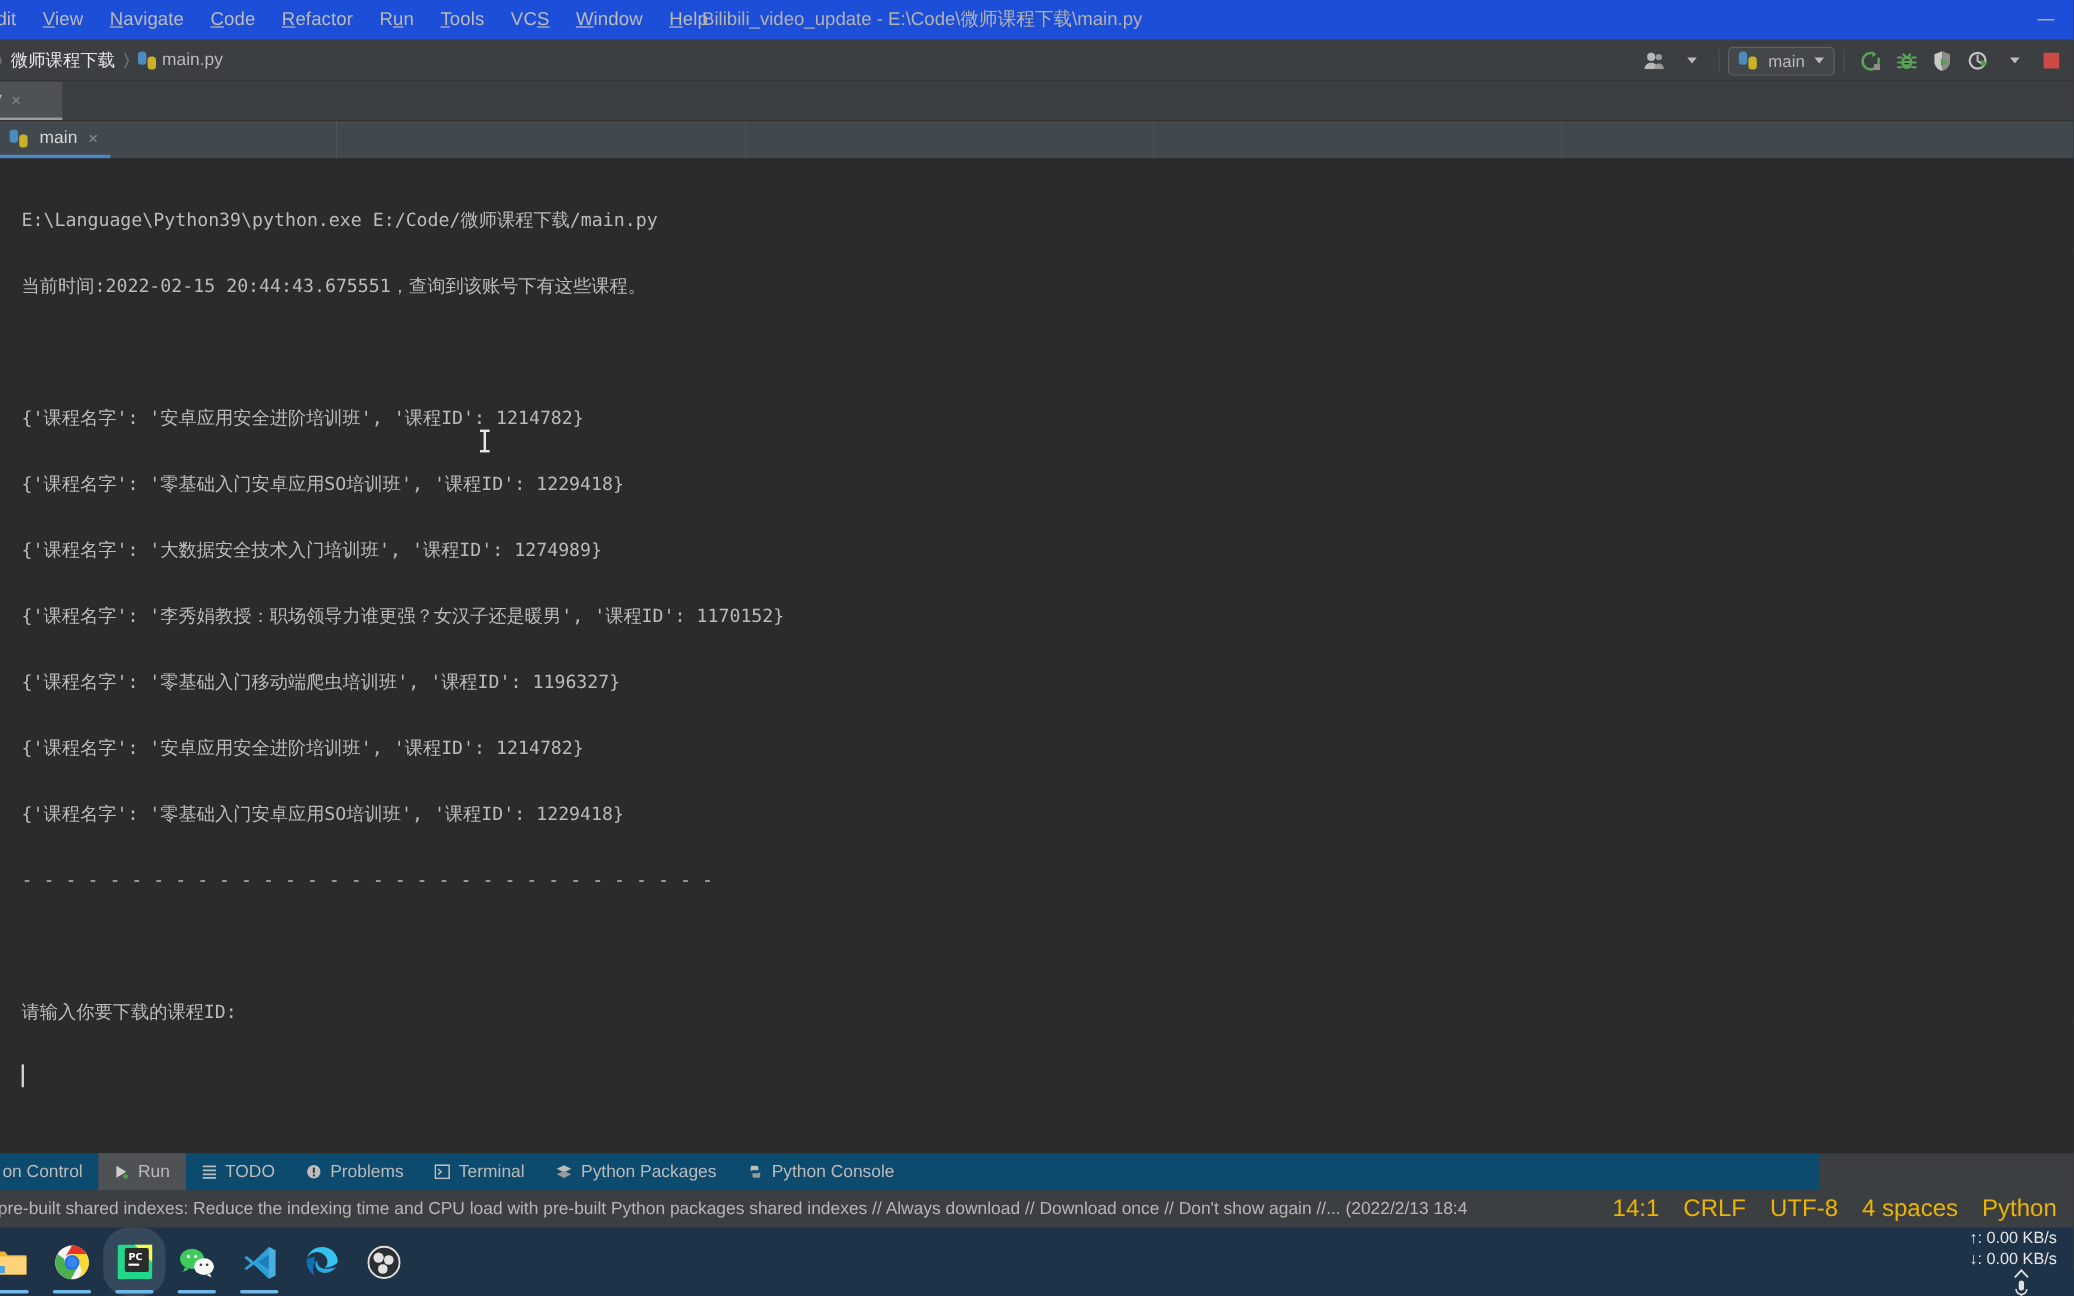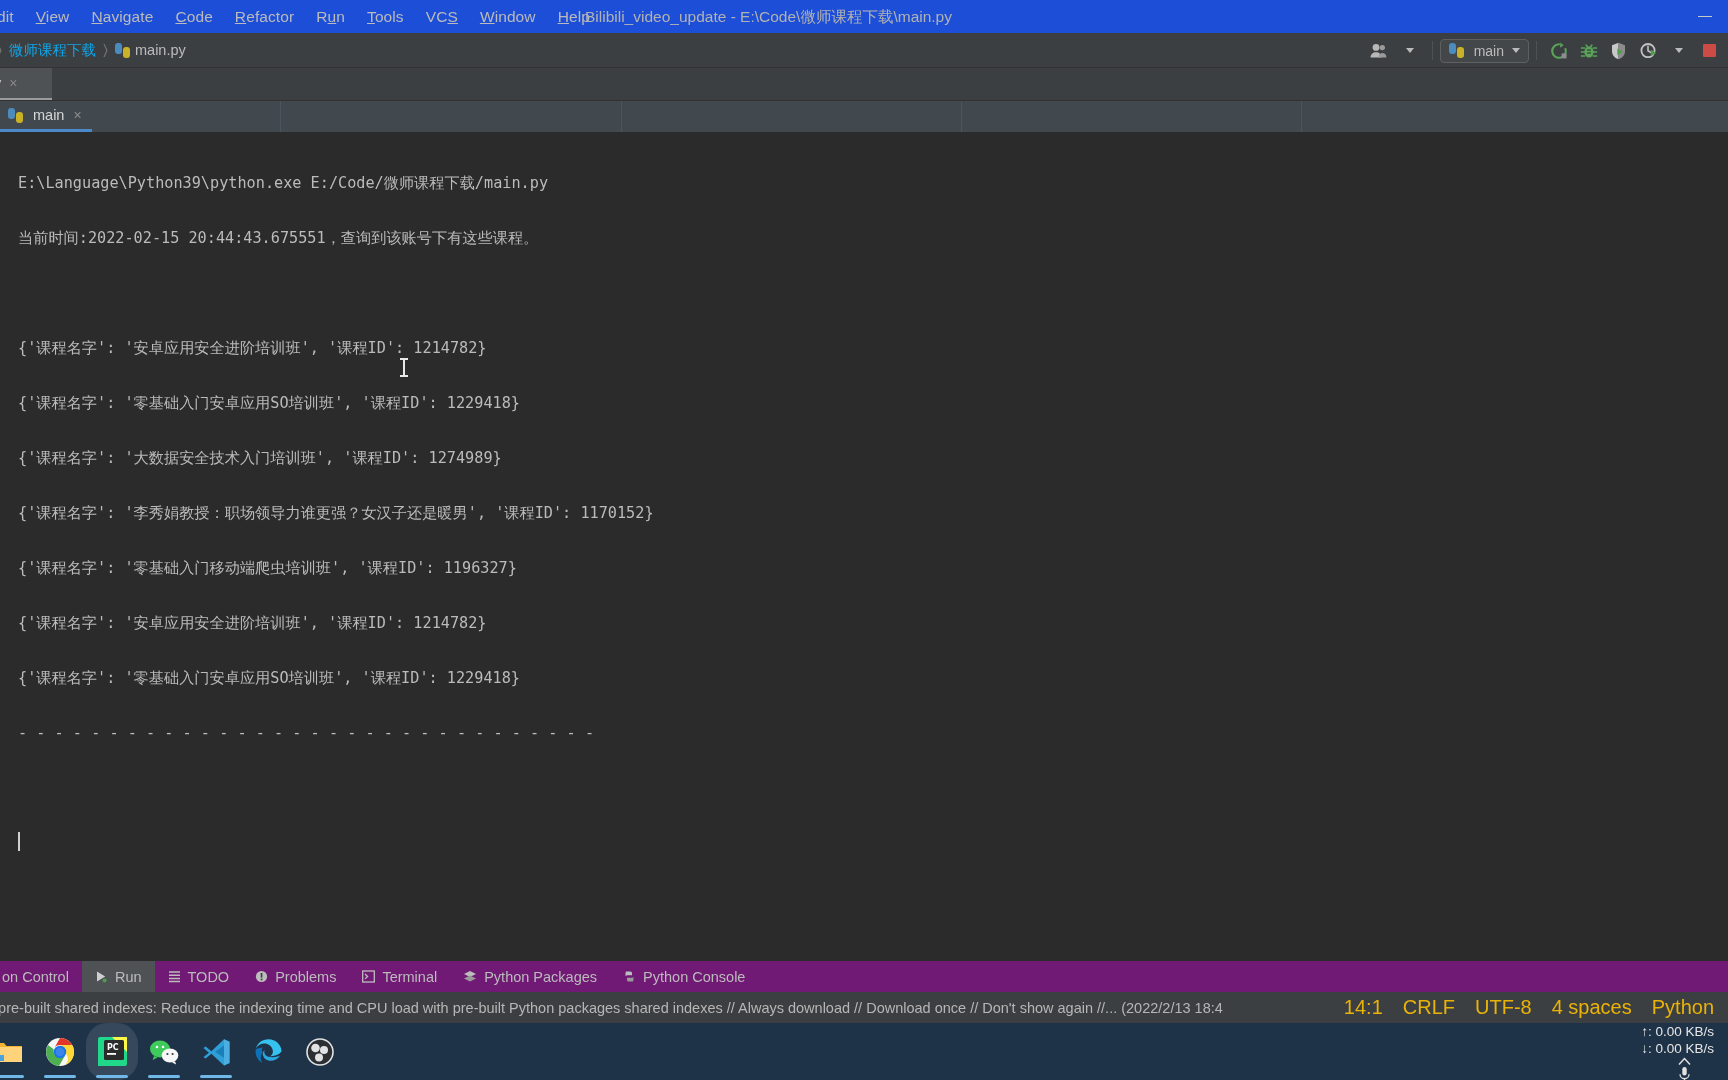--- a/index.html
+++ b/index.html
@@ -33,21 +33,21 @@
             color:#c8c8c8; font-size:14px; }
   .win-btn .dash{ display:block; width:14px; height:1.5px; background:#c8c8c8; }
 
   
   #navbar{
     position:absolute; top:33px; left:0; width:1728px; height:35px;
     background:#3c3f41; border-bottom:1px solid #323232;
     display:flex; align-items:center;
   }
   #breadcrumb{ display:flex; align-items:center; margin-left:-10px; }
-  .crumb{ color:#0ea5e9; font-size:14.5px; display:flex; align-items:center; }
+  .crumb{ color:#e5e5e5; font-size:14.5px; display:flex; align-items:center; }
   .crumb-sep{ color:#777; font-size:15px; margin:0 7px; }
   .crumb.file{ color:#bbbbbb; }
   .py-icon{
     width:15px; height:15px; margin-right:5px; position:relative; display:inline-block;
   }
   .py-icon .pb{ position:absolute; width:7px; height:11px; border-radius:3px; }
   .py-icon .pb1{ left:0; top:0; background:#4b8bbe; }
   .py-icon .pb2{ right:0; bottom:0; background:#c9b227; }
 
   #toolbar-right{ position:absolute; right:4px; top:0; height:35px; display:flex; align-items:center; }
@@ -107,22 +107,22 @@
   .ibeam{
     position:absolute; left:403px; top:227px; width:2px; height:17px; background:#e8e8e8;
   }
   .ibeam:before, .ibeam:after{
     content:""; position:absolute; left:-3px; width:8px; height:2px; background:#e8e8e8;
   }
   .ibeam:before{ top:-1px; } .ibeam:after{ bottom:-1px; }
 
   
   #toolbar-bottom{
-    position:absolute; top:961px; left:0; width:1728px; height:31px;
-    background:#701a75; display:flex; align-items:flex-start;
+    position:absolute; top:961px; left:0; width:1516px; height:31px;
+    background:#0c4a6e; display:flex; align-items:flex-start;
   }
   .tw-item{
     display:flex; align-items:center; height:31px; padding:0 13px;
     color:#bbbbbb; font-size:14.5px; white-space:nowrap;
   }
   .tw-item.active{ background:#4e5254; }
   .tw-item .twi{ margin-right:7px; display:inline-flex; align-items:center; }
 
   
   #statusbar{
@@ -285,20 +285,21 @@
 <div class="blank"></div>
 <div>{'课程名字': '安卓应用安全进阶培训班', '课程ID': 1214782}</div>
 <div>{'课程名字': '零基础入门安卓应用SO培训班', '课程ID': 1229418}</div>
 <div>{'课程名字': '大数据安全技术入门培训班', '课程ID': 1274989}</div>
 <div>{'课程名字': '李秀娟教授：职场领导力谁更强？女汉子还是暖男', '课程ID': 1170152}</div>
 <div>{'课程名字': '零基础入门移动端爬虫培训班', '课程ID': 1196327}</div>
 <div>{'课程名字': '安卓应用安全进阶培训班', '课程ID': 1214782}</div>
 <div>{'课程名字': '零基础入门安卓应用SO培训班', '课程ID': 1229418}</div>
 <div>- - - - - - - - - - - - - - - - - - - - - - - - - - - - - - - -</div>
 <div class="blank"></div>
+<div>请输入你要下载的课程ID:</div>
 <div><span class="caretbar"></span><span></span></div>
     <div class="ibeam"></div>
   </div>
 
 </div>
 
 <div id="toolbar-bottom">
   <div class="tw-item" style="margin-left:-18px;">
     <span class="twi"></span>
     <span>on Control</span>

